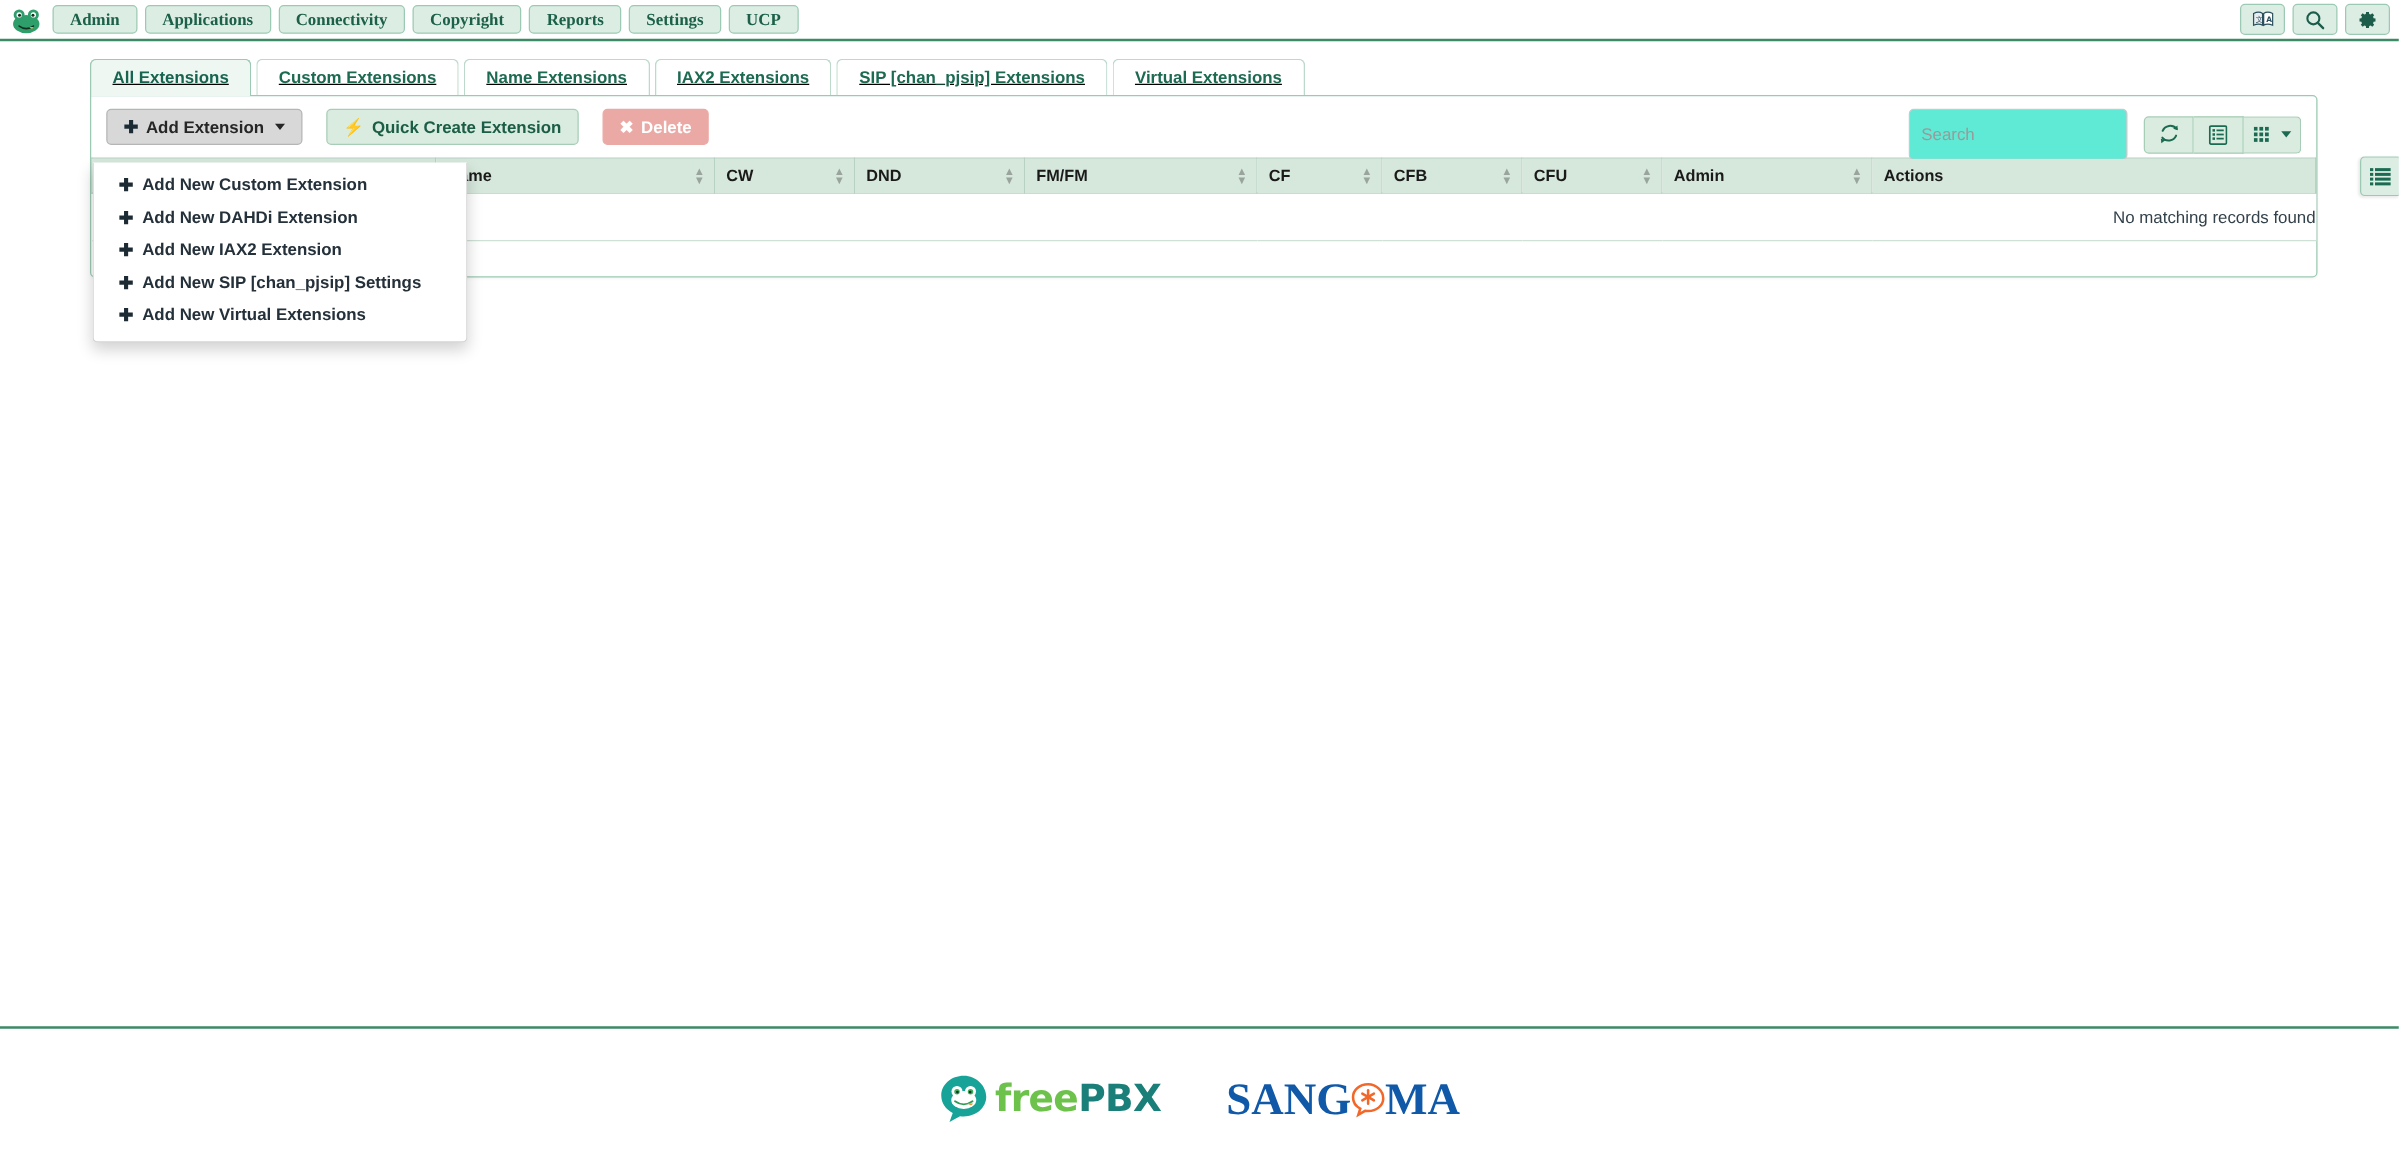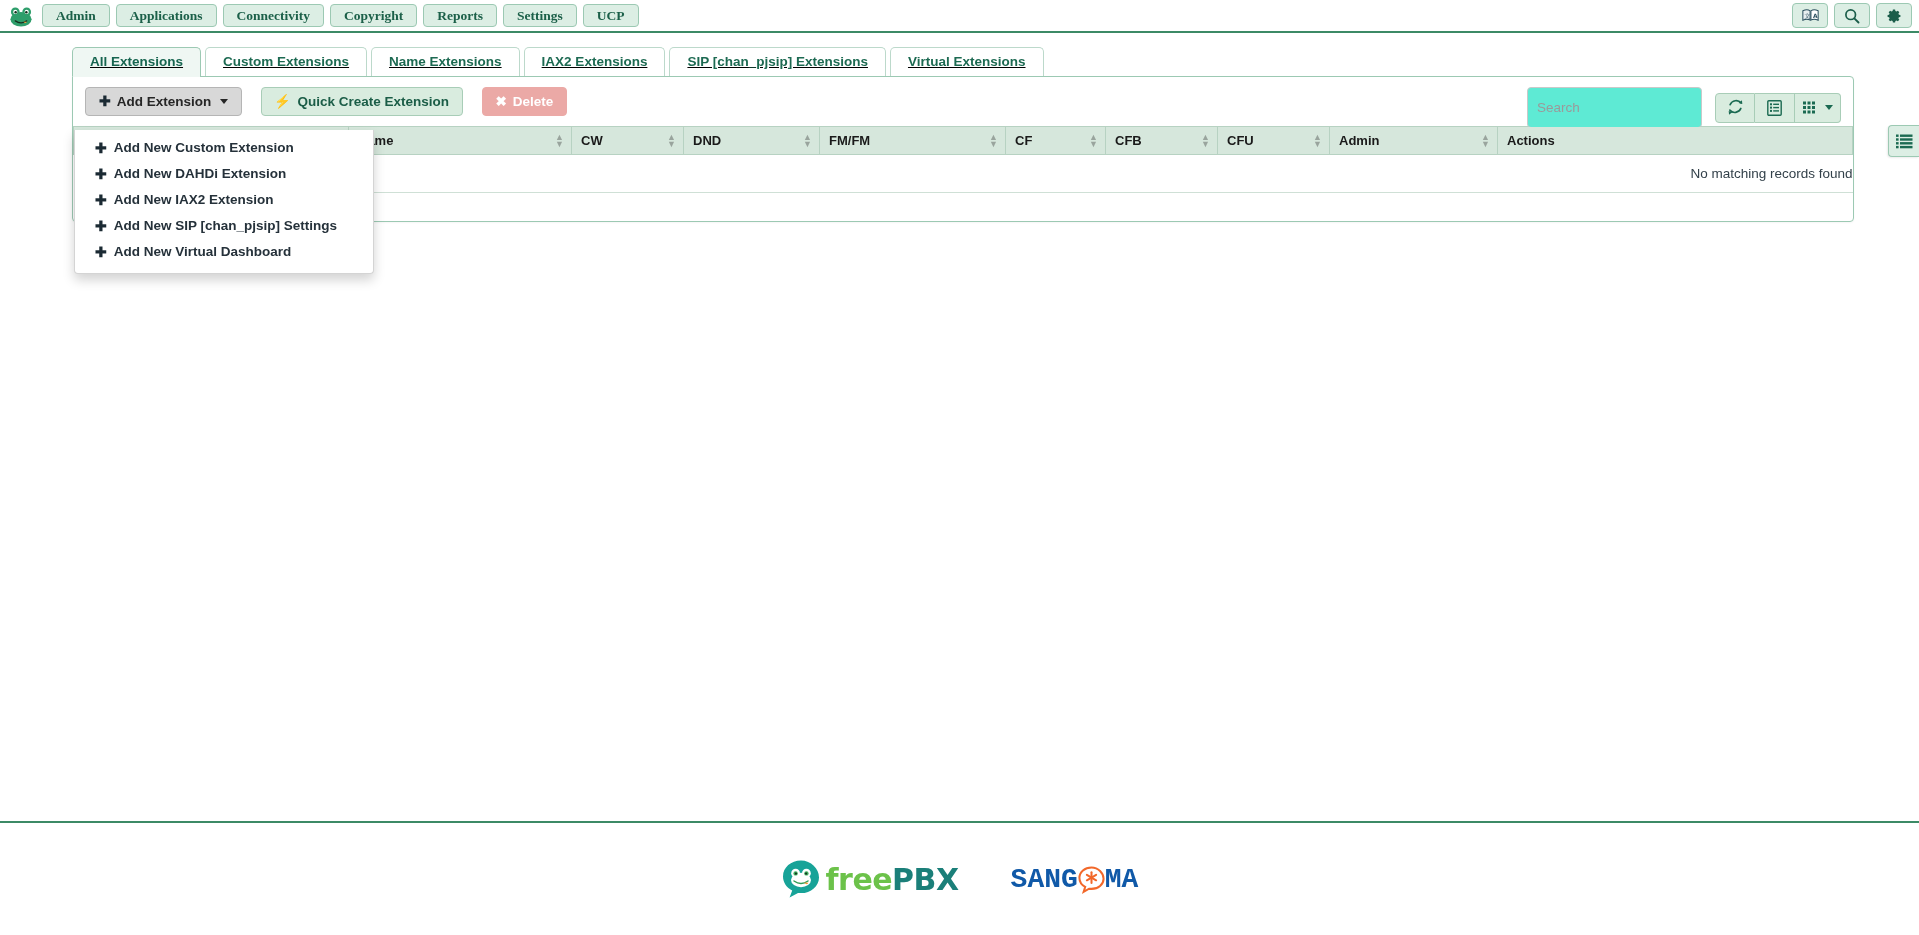--- a/index.html
+++ b/index.html
@@ -276,26 +276,26 @@
   .logo-freepbx { display: flex; align-items: center; gap: 5px; }
   .freepbx-word {
     font-size: 30px;
     font-weight: bold;
     letter-spacing: -0.5px;
     font-family: "DejaVu Sans", sans-serif;
   }
   .fp-free { color: #6cc24a; }
   .fp-pbx { color: #1b7f79; }
   .sangoma-word {
-    font-size: 28px;
+    font-size: 36px;
     font-weight: bold;
     color: #1059a8;
     letter-spacing: 0px;
     display: flex; align-items: center;
-    font-family: Liberation Mono, monospace;
+    font-family: Liberation Serif, serif;
   }
 </style>
 </head>
 <body>
 
 <div id="topnav">
   <svg id="brand-frog" viewBox="0 0 32 32">
     <ellipse cx="16" cy="20" rx="13" ry="9" fill="#2e9e6b"></ellipse>
     <circle cx="9" cy="11" r="5.4" fill="#2e9e6b"></circle>
     <circle cx="23" cy="11" r="5.4" fill="#2e9e6b"></circle>
@@ -473,21 +473,21 @@
   <div class="menu-item">
     <span class="plus">✚</span>
     <span>Add New IAX2 Extension</span>
   </div>
   <div class="menu-item">
     <span class="plus">✚</span>
     <span>Add New SIP [chan_pjsip] Settings</span>
   </div>
   <div class="menu-item">
     <span class="plus">✚</span>
-    <span>Add New Virtual Dashboard</span>
+    <span>Add New Virtual Extensions</span>
   </div>
 </div>
 
 <div id="side-tab">
   <svg width="17" height="15" viewBox="0 0 17 15">
     <g fill="#1b6a52">
       <rect x="0" y="0.5" width="2.6" height="2.4"></rect>
         <rect x="4" y="0.5" width="12.5" height="2.4"></rect>
       <rect x="0" y="4.3" width="2.6" height="2.4"></rect>
         <rect x="4" y="4.3" width="12.5" height="2.4"></rect>

